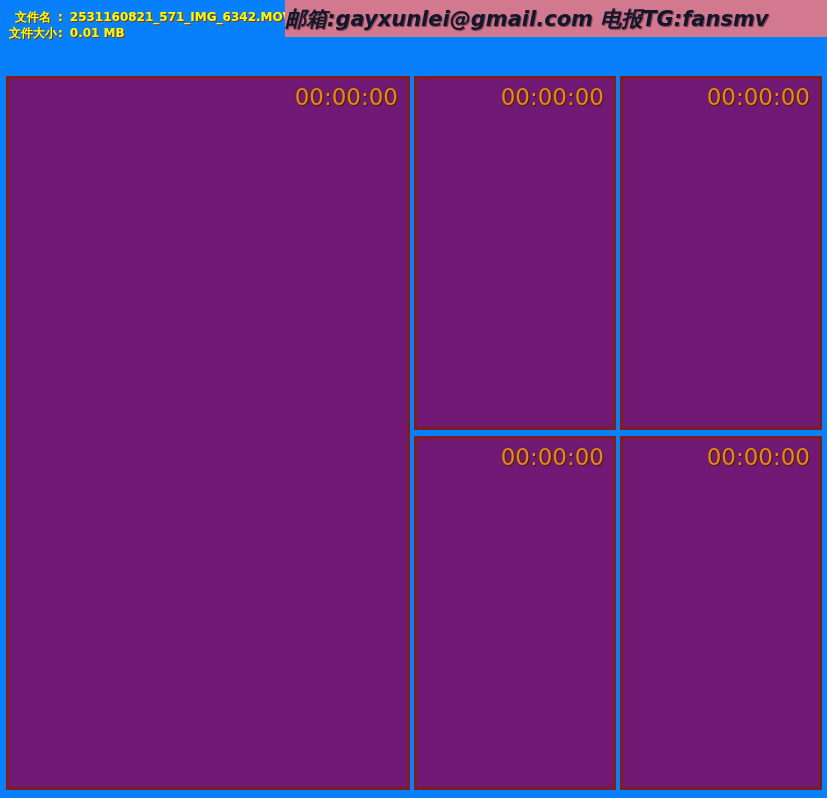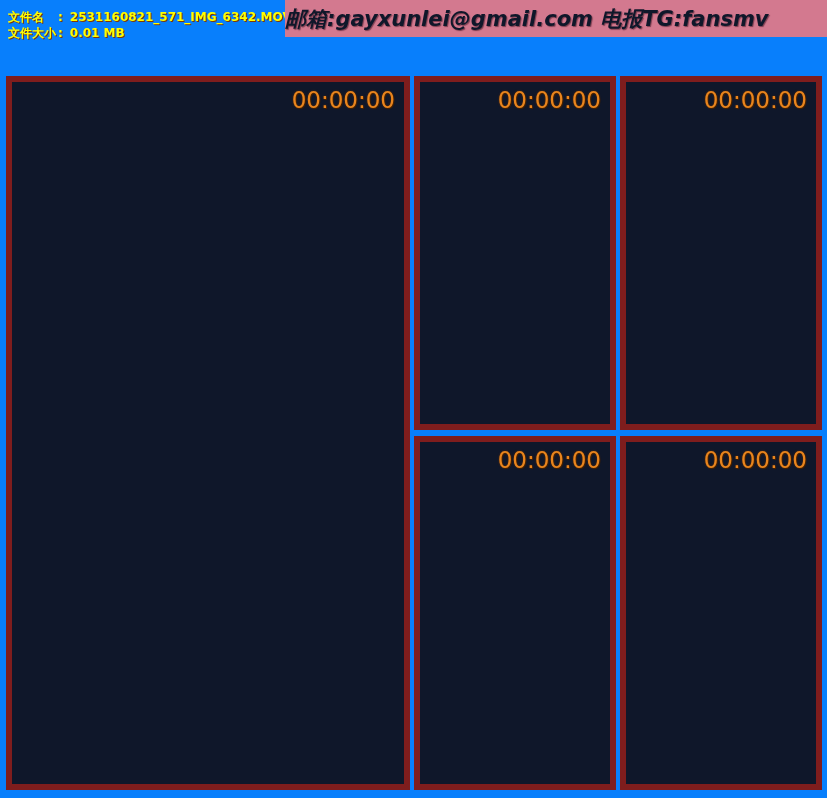--- a/index.html
+++ b/index.html
@@ -24,20 +24,21 @@
     color: #ffff00;
     font-size: 12px;
     font-weight: bold;
     line-height: 16px;
     text-shadow: 1px 1px 0 #7c3708;
     white-space: nowrap;
   }
   .info-row .lbl {
     display: inline-block;
     width: 50px;
+    text-align: center;
   }
   .info-row .colon {
     display: inline-block;
     margin-right: 7px;
   }
 
   
   .banner {
     position: absolute;
     left: 285px;
@@ -62,22 +63,22 @@
     left: 6px;
     top: 76px;
     display: grid;
     grid-template-columns: 404px 202px 202px;
     grid-template-rows: 354px 354px;
     column-gap: 4px;
     row-gap: 6px;
   }
   .cell {
     position: relative;
-    background: #0f172a;
-    border: 6px solid #7f1d1d;
+    background: #701a75;
+    border: 3px solid #7f1d1d;
     box-sizing: border-box;
     padding-left: 19px;
   }
   .cell.big {
     grid-column: 1;
     grid-row: 1 / span 2;
   }
   .timestamp {
     position: absolute;
     top: 5px;

